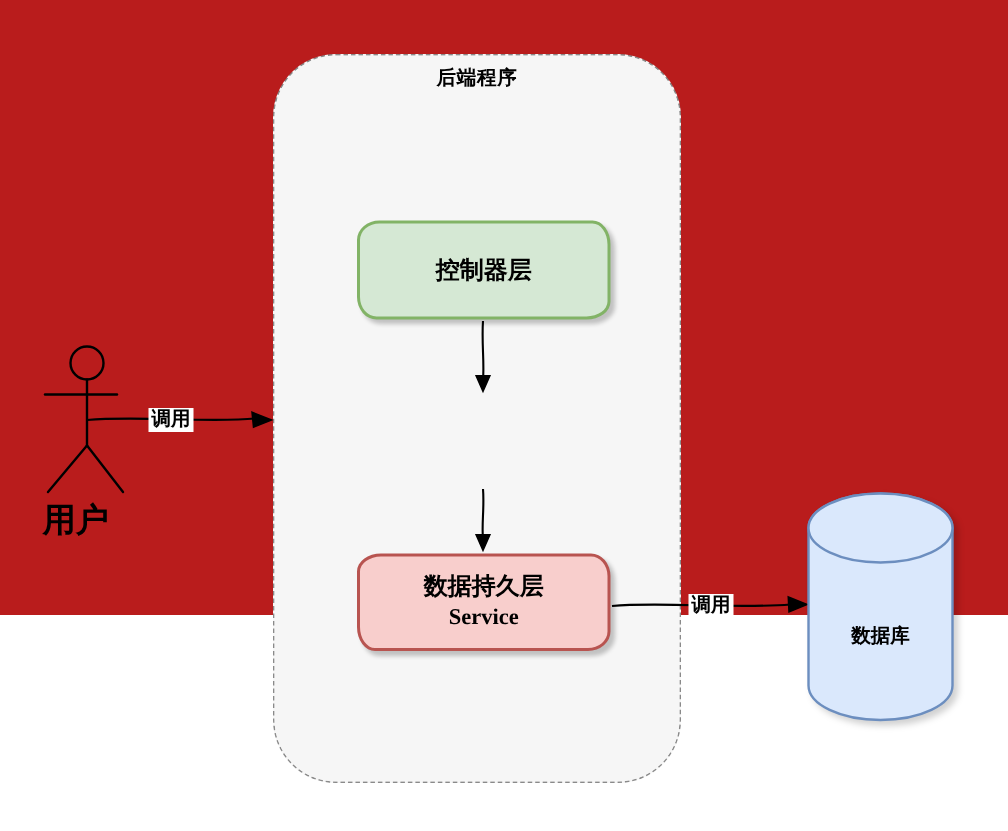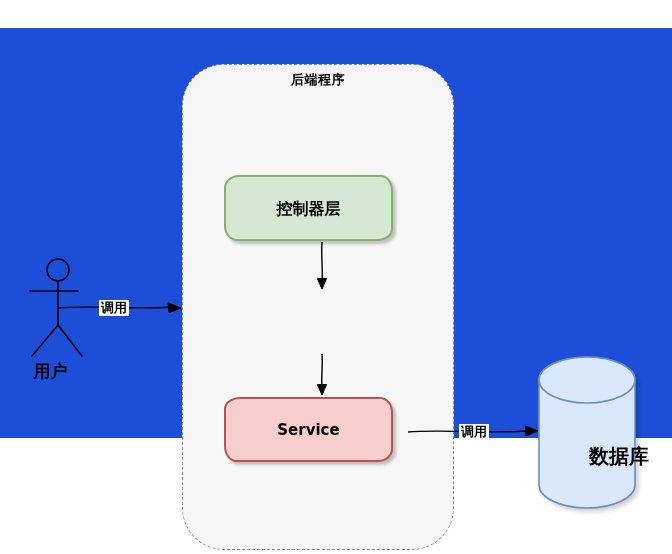--- a/index.html
+++ b/index.html
@@ -1,52 +1,52 @@
 <!DOCTYPE html>
 <html><head>
 <meta charset="utf-8">
 <style>
   html,body{margin:0;padding:0;background:#fff;}
   body{width:672px;height:554px;overflow:hidden;
        font-family:"DejaVu Sans","Liberation Sans",sans-serif;color:#000;}
-  .canvas{position:relative;width:672px;height:410px;background:#1d4ed8;margin-top:28px;}
+  .canvas{position:relative;width:672px;height:410px;background:#b91c1c;}
 
   
   .backend{position:absolute;left:182px;top:36px;width:272px;height:486px;
            background:#f6f6f6;border:1.5px dashed #8a8a8a;border-radius:42px;
            box-sizing:border-box;}
   .backend-label{position:absolute;left:0;top:6px;width:100%;text-align:center;
            font-size:13px;font-weight:bold;letter-spacing:0.5px;}
 
   
-  .layer{position:absolute;left:224px;width:169px;box-sizing:border-box;
+  .layer{position:absolute;left:238px;width:169px;box-sizing:border-box;
          border:2px solid;display:flex;flex-direction:column;align-items:center;
          justify-content:center;text-align:center;
-         box-shadow:3px 3px 3px rgba(0,0,0,0.22);}
+         box-shadow:3px 3px 3px rgba(0,0,0,0.22);font-family:Liberation Serif, serif;}
   .layer .zh{font-size:16px;font-weight:bold;line-height:21px;}
   .layer .en{font-size:15px;font-weight:bold;line-height:20px;}
   .layer-controller{top:147px;height:66px;background:#d5e8d4;border-color:#82b366;
          border-radius:15px 12px 16px 13px / 13px 16px 12px 15px;}
   .layer-service{top:260px;height:65px;background:#ffe6cc;border-color:#d79b00;
          border-radius:13px 16px 12px 15px / 15px 12px 16px 13px;}
   .layer-mapper{top:369px;height:65px;background:#f8cecc;border-color:#b85450;
          border-radius:16px 13px 15px 12px / 12px 15px 13px 16px;}
 
   .svg-layer{position:absolute;left:0;top:0;width:672px;height:554px;pointer-events:none;}
 
   
   .edge-label{position:absolute;background:#fff;font-size:13px;font-weight:bold;
               padding:0 2px;line-height:16px;text-align:right;}
   .edge-label-user{left:99px;top:272px;}
   .edge-label-db{left:459px;top:396px;}
 
   .actor-label{position:absolute;left:27px;top:332px;width:47px;text-align:center;
-              font-size:17px;font-weight:bold;}
-  .db-label{position:absolute;left:582px;top:415px;width:74px;text-align:center;
-              font-size:20px;font-weight:bold;}
+              font-size:22px;font-weight:bold;}
+  .db-label{position:absolute;left:550px;top:415px;width:74px;text-align:center;
+              font-size:13px;font-weight:bold;}
 </style>
 </head>
 <body>
 
 <div class="canvas">
 
   <div class="backend">
     <div class="backend-label">后端程序</div>
   </div>
 
@@ -85,20 +85,21 @@
       <ellipse cx="587" cy="352" rx="48" ry="23" fill="#dae8fc" stroke="#6c8ebf" stroke-width="1.6"></ellipse>
     </g>
   </svg>
 
   <div class="layer layer-controller">
     <span class="zh">控制器层</span>
   </div>
 
 
   <div class="layer layer-mapper">
+    <span class="zh">数据持久层</span>
     <span class="en">Service</span>
   </div>
 
   <div class="edge-label edge-label-user">调用</div>
   <div class="edge-label edge-label-db">调用</div>
 
   <div class="actor-label">用户</div>
 
   <div class="db-label">数据库</div>
 

